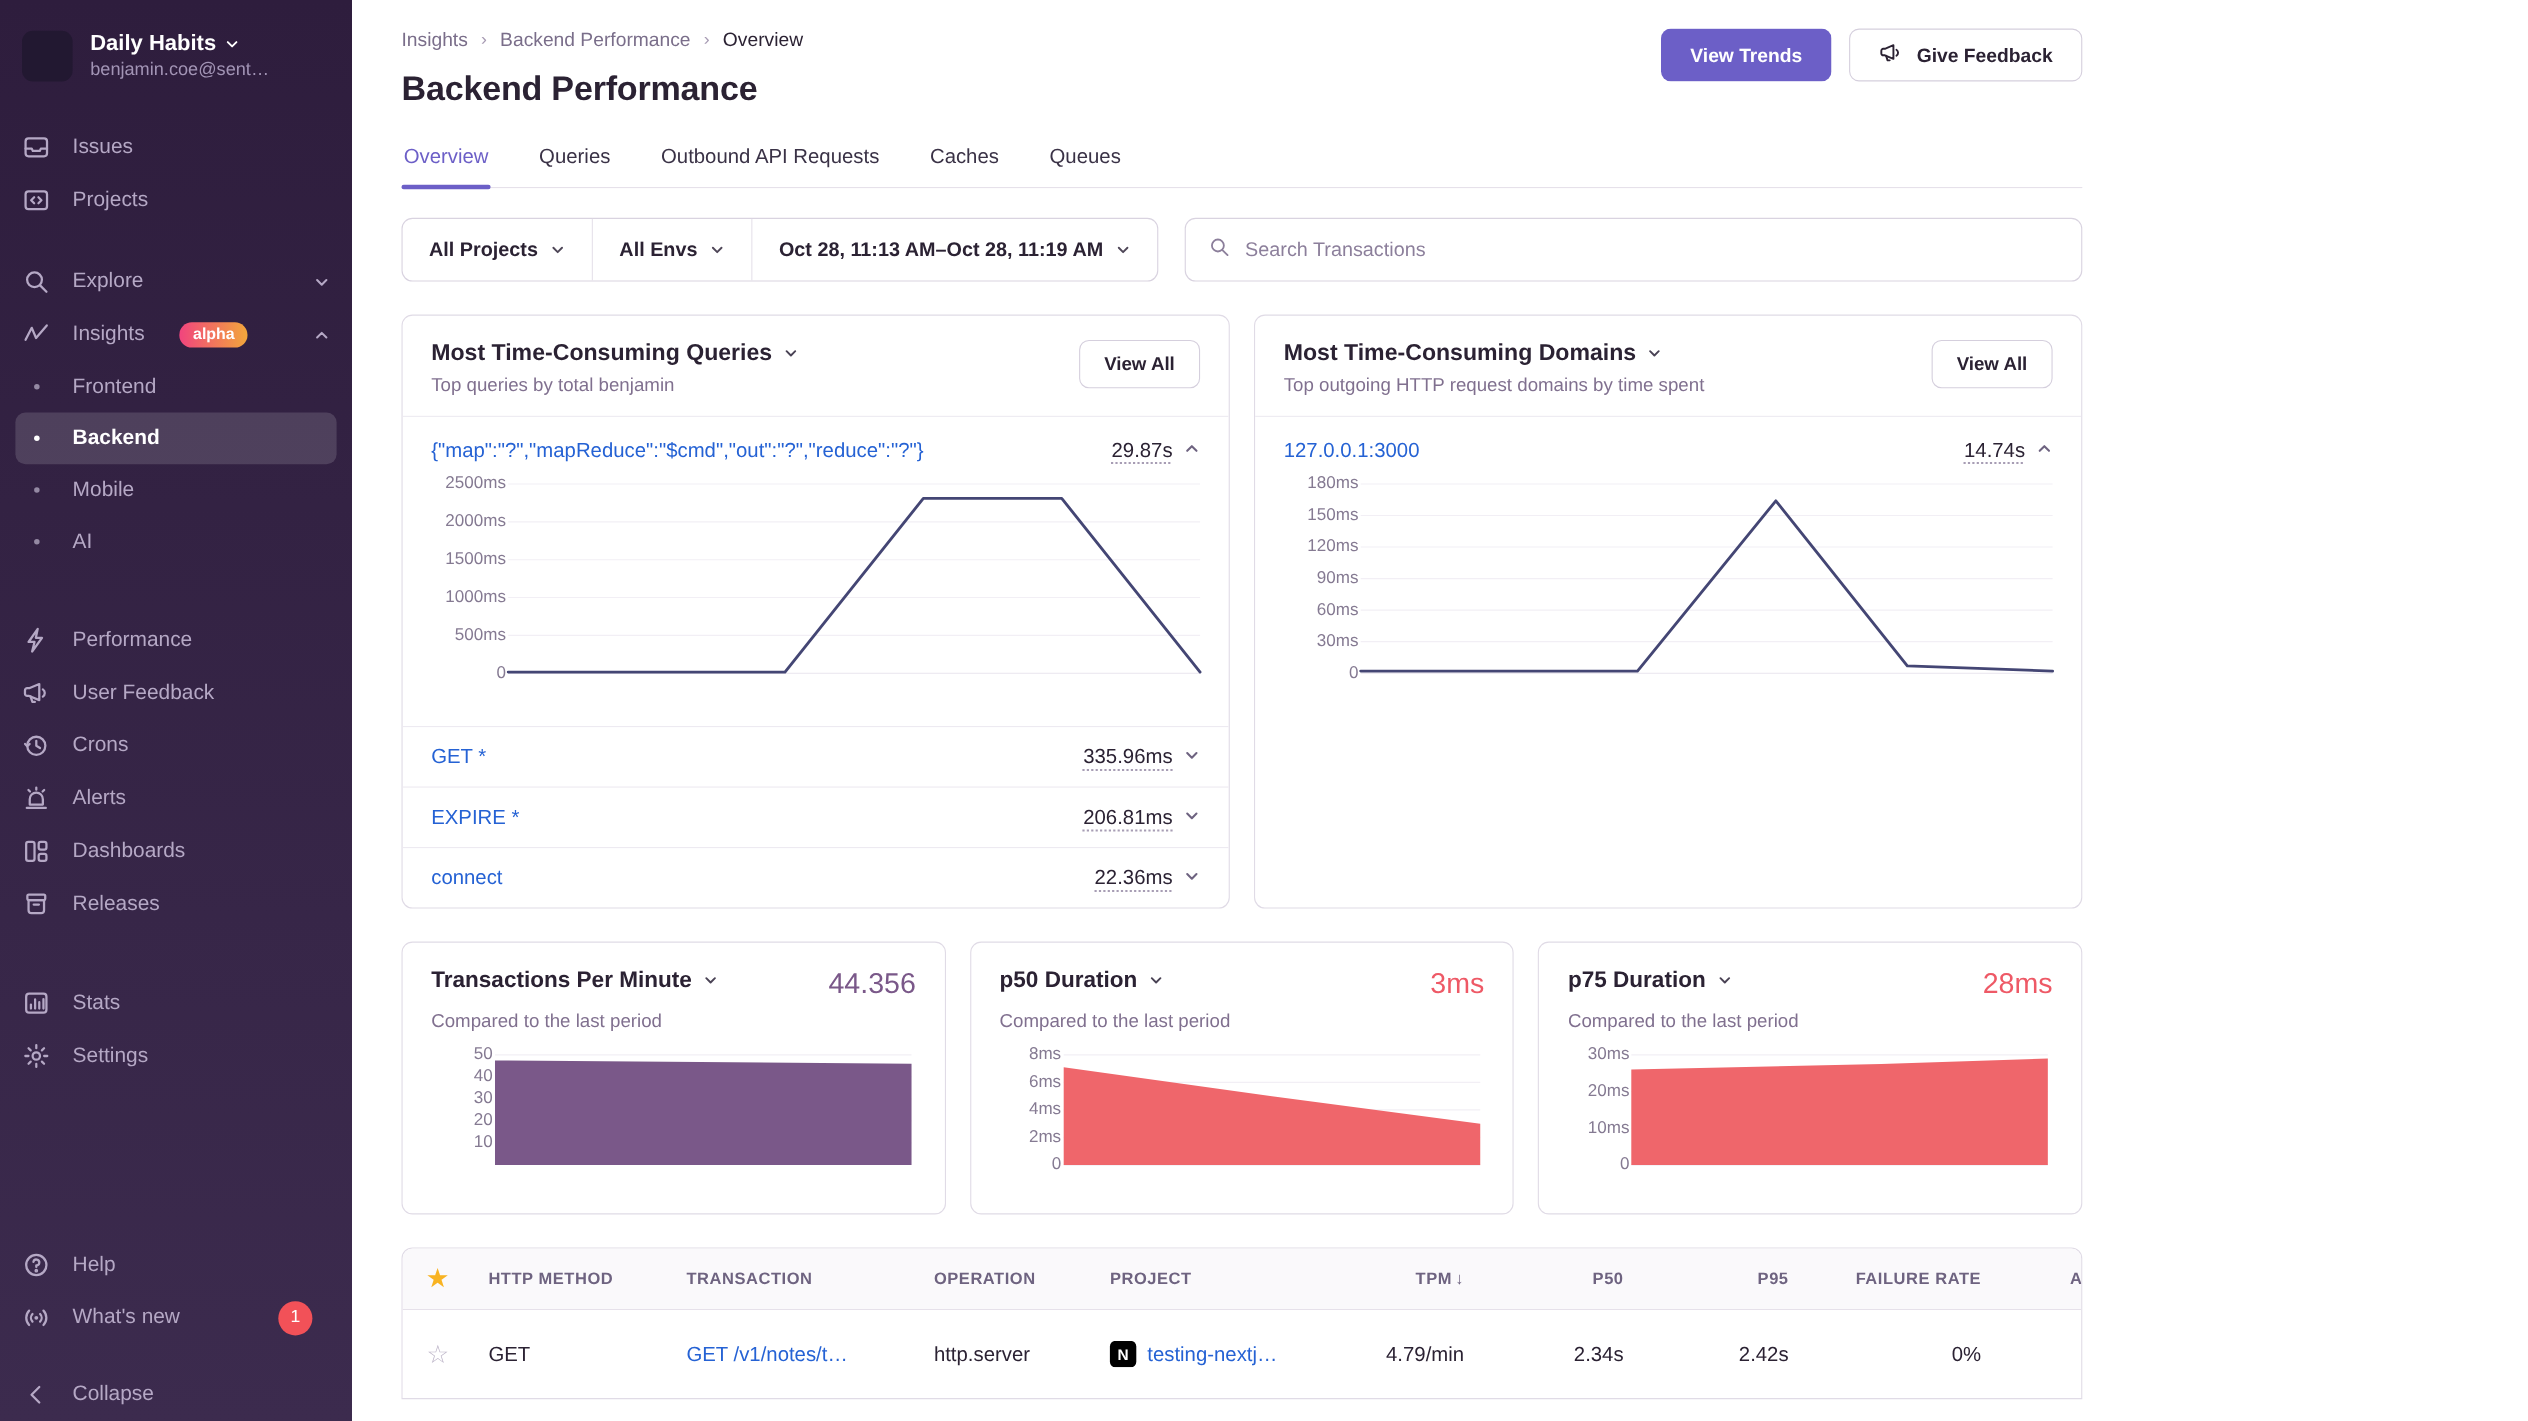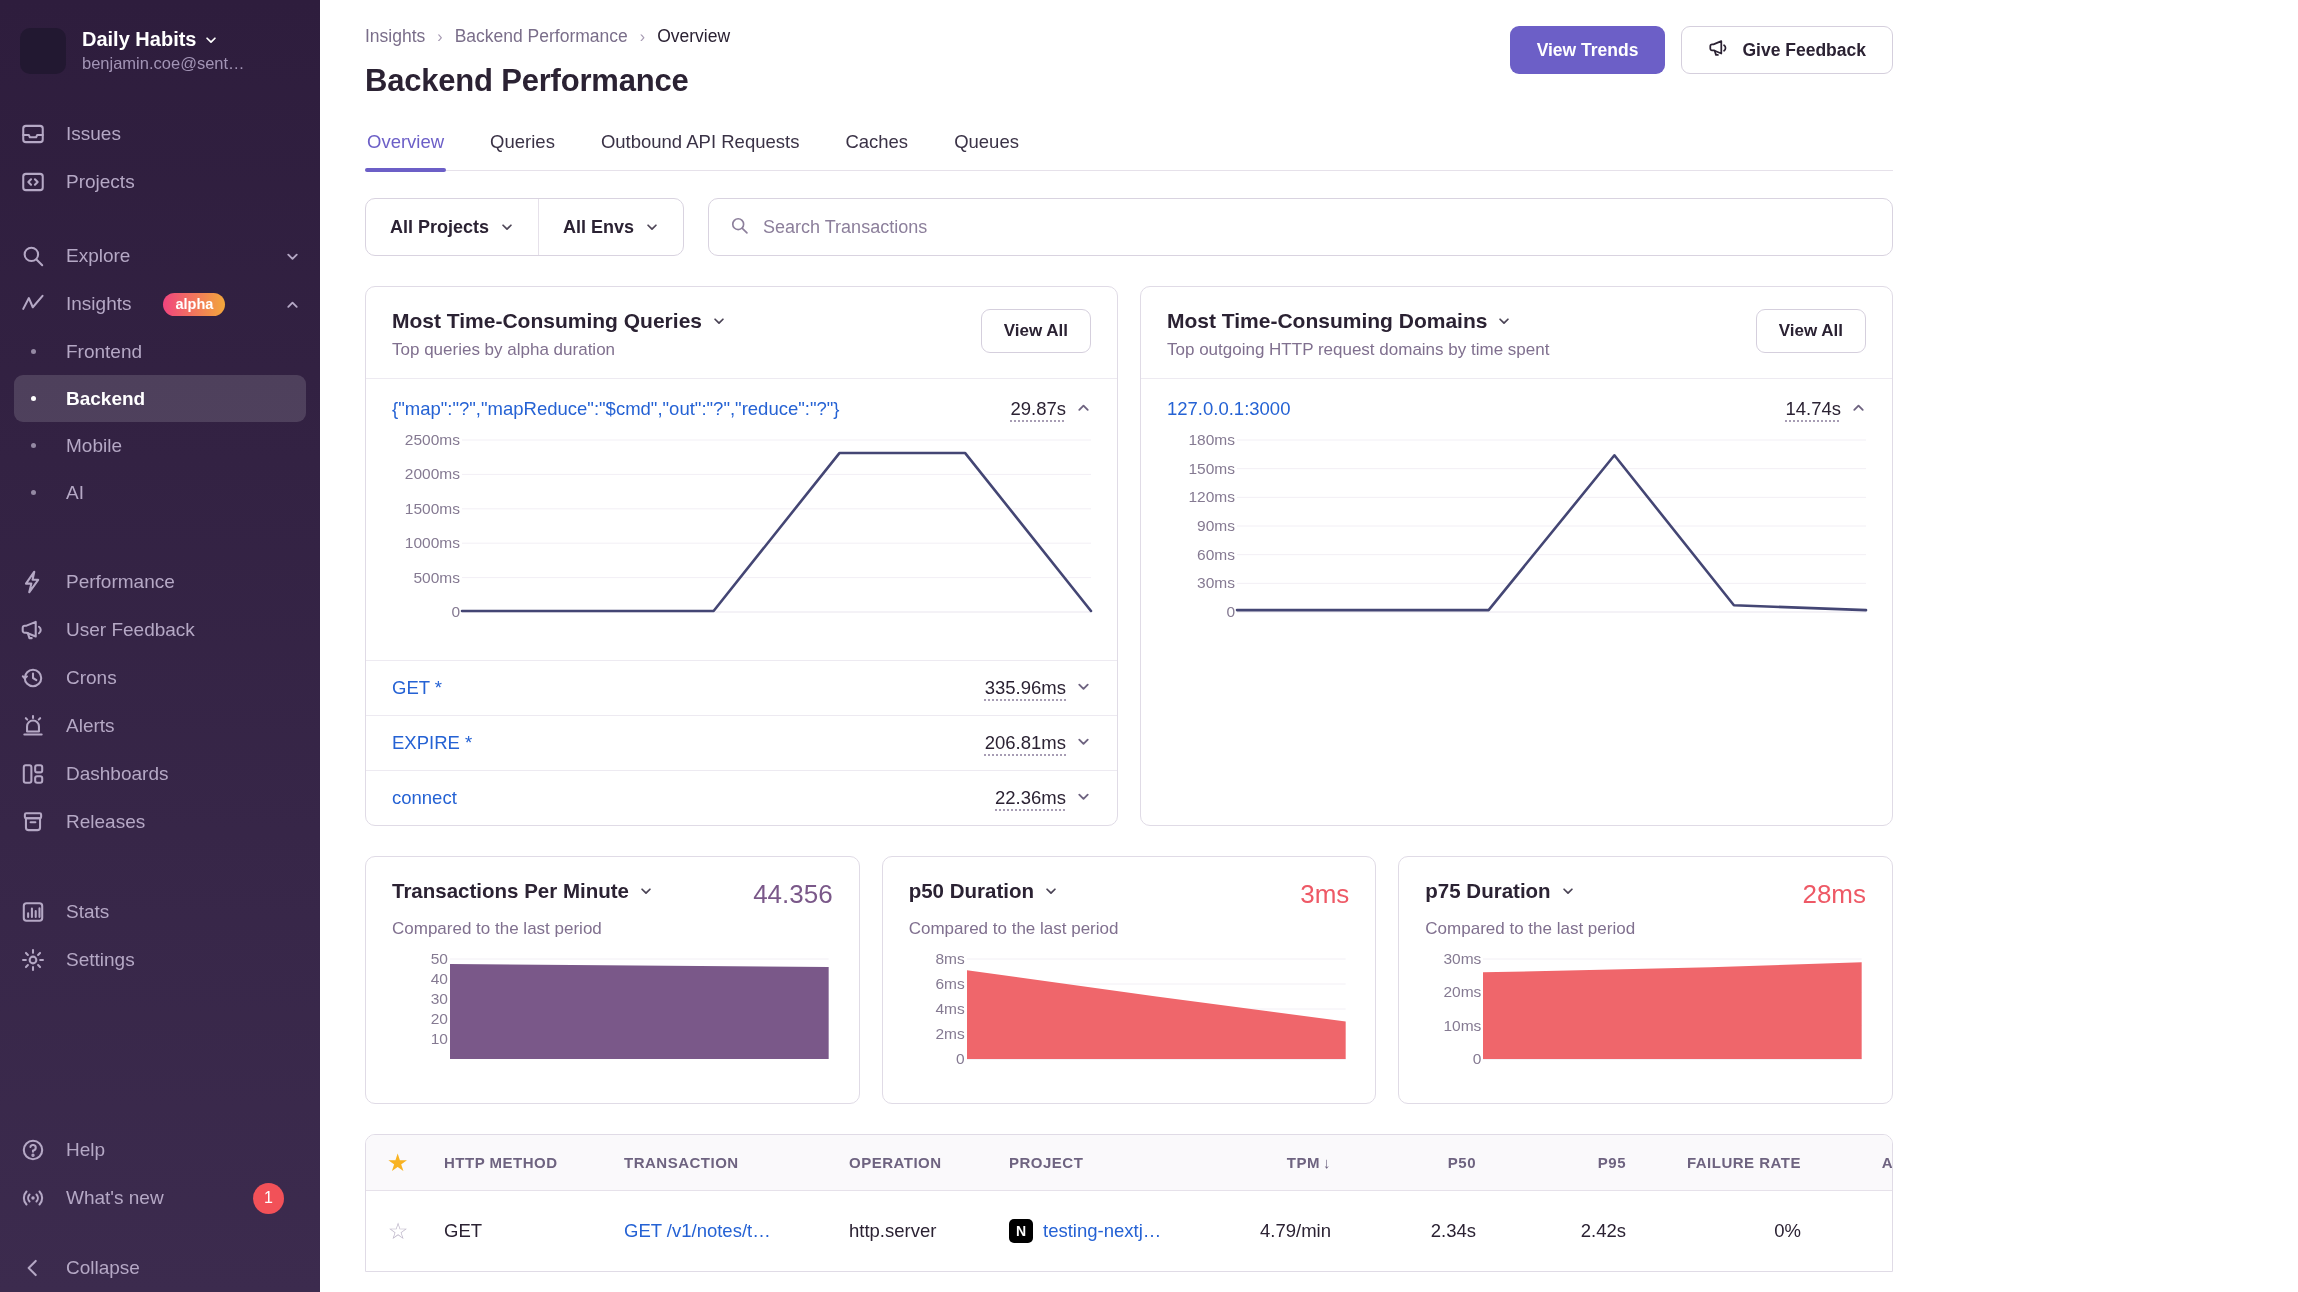--- a/index.html
+++ b/index.html
@@ -402,20 +402,28 @@
             </span>
         </div>
         <div class="filter-seg">
           <span>All Envs</span>
           <span class="chev">
               <svg viewBox="0 0 16 16" fill="none" stroke="#4f4758" stroke-width="2" stroke-linecap="round" stroke-linejoin="round">
                 <path d="M3.5 6 L8 10.5 L12.5 6"></path>
               </svg>
             </span>
         </div>
+        <div class="filter-seg">
+          <span>Oct 28, 11:13 AM–Oct 28, 11:19 AM</span>
+          <span class="chev">
+              <svg viewBox="0 0 16 16" fill="none" stroke="#4f4758" stroke-width="2" stroke-linecap="round" stroke-linejoin="round">
+                <path d="M3.5 6 L8 10.5 L12.5 6"></path>
+              </svg>
+            </span>
+        </div>
       </div>
       <div class="search-box">
         <span class="icon"><svg viewBox="0 0 24 24" fill="none" stroke="currentColor" stroke-width="1.9" stroke-linecap="round" stroke-linejoin="round">
               <circle cx="10.5" cy="10.5" r="6.2"></circle>
               <path d="M15.2 15.2 20.5 20.5"></path>
             </svg></span>
         <input type="text" placeholder="Search Transactions" style="">
       </div>
     </div>
 
@@ -425,21 +433,21 @@
         <div class="panel-head">
           <div>
             <div class="panel-title">
               <span>Most Time-Consuming Queries</span>
               <span class="chev">
                   <svg viewBox="0 0 16 16" fill="none" stroke="#4a4355" stroke-width="2" stroke-linecap="round" stroke-linejoin="round">
                     <path d="M3.5 6 L8 10.5 L12.5 6"></path>
                   </svg>
                 </span>
             </div>
-            <div class="panel-sub">Top queries by alpha duration</div>
+            <div class="panel-sub">Top queries by total benjamin</div>
           </div>
           <button class="btn btn-default btn-sm">View All</button>
         </div>
         <div class="feat-row">
           <span class="qlink">{"map":"?","mapReduce":"$cmd","out":"?","reduce":"?"}</span>
           <span class="qval">
             <span class="num">29.87s</span>
             <span><svg viewBox="0 0 16 16" fill="none" stroke="currentColor" stroke-width="2" stroke-linecap="round" stroke-linejoin="round">
                   <path d="M3.5 10.5 L8 6 L12.5 10.5"></path>
                 </svg></span>

